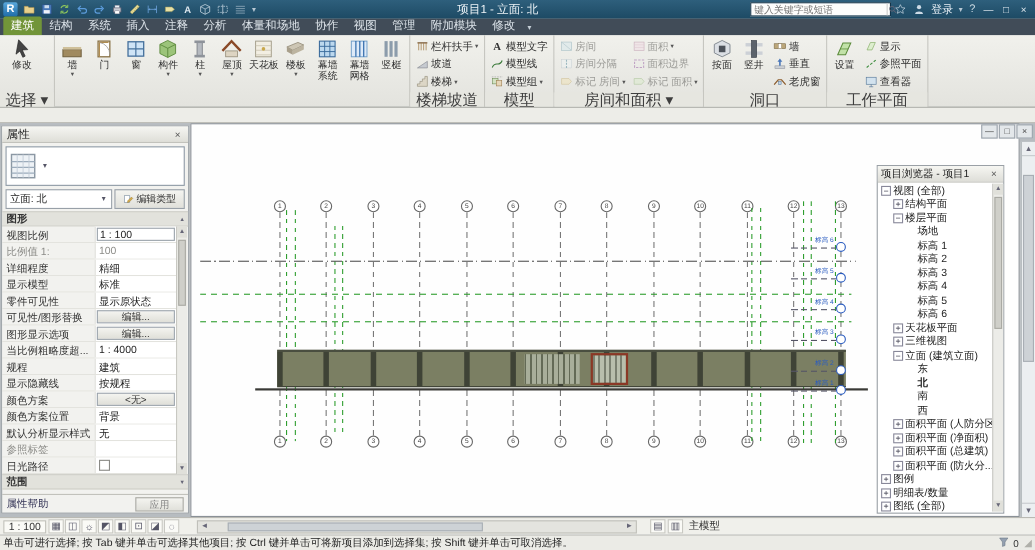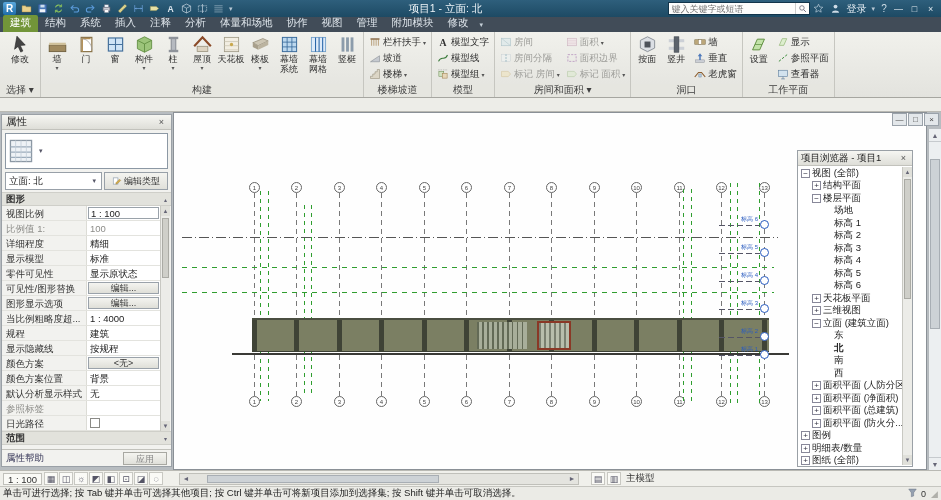--- a/index.html
+++ b/index.html
@@ -8,41 +8,41 @@
 
   
   .titlebar{position:absolute;top:0;left:0;right:0;height:17px;background:linear-gradient(#2e5f7c,#1d4a64);display:flex;align-items:center;color:#dfe8ee;padding:0 3px;gap:1px}
   .rlogo{width:13px;height:13px;background:linear-gradient(#5aa8dc,#1e6ca8);color:#fff;font-weight:bold;font-size:10px;display:flex;align-items:center;justify-content:center;border-radius:2px;margin-right:2px;flex:none}
   .qat{display:flex;align-items:center;gap:1px}
   .qicon{width:15px;height:13px;display:inline-flex;align-items:center;justify-content:center}
   .qicon svg{width:11px;height:11px}
   .tbcaret{font-size:7px;color:#b8c8d4;padding:0 2px}
   .spacer{flex:1}
   .tb-title{font-size:10.5px;color:#eef4f8;white-space:nowrap}
-  .searchbox{display:flex;align-items:center;background:#fdfdfc;border:1px solid #12344a;height:13px;width:142px;margin-left:11px}
+  .searchbox{display:flex;align-items:center;background:#fdfdfc;border:1px solid #12344a;height:13px;width:128px;margin-left:11px}
   .searchbox input{border:0;outline:0;flex:1;font-size:9px;height:11px;padding:0 3px;font-family:inherit;color:#333;background:transparent}
   .searchbox .sbtn{width:14px;height:11px;display:flex;align-items:center;justify-content:center;border-left:1px solid #ccc}
   .searchbox .sbtn svg{width:9px;height:9px}
   .tbicon{width:16px;height:13px;display:inline-flex;align-items:center;justify-content:center}
   .tbicon svg{width:11px;height:11px}
   .tb-login{font-size:10px;color:#e6eef4;padding:0 2px;white-space:nowrap}
   .helpq{font-size:10px;color:#cfdde6;width:12px;text-align:center}
   .winbtn{width:15px;height:13px;display:inline-flex;align-items:center;justify-content:center;font-size:9px;color:#dfe8ee}
 
   
   .tabrow{position:absolute;top:17px;left:0;right:0;height:15px;background:#414c58;display:flex;align-items:flex-end;padding-left:3px}
   .tab{padding:1px 7px 2px;font-size:10.5px;color:#dde4ea;white-space:nowrap}
   .tab.active{background:#729539;color:#fff;border-radius:2px 2px 0 0}
   .tabcaret{color:#c6d0d8;font-size:7px;padding:0 4px 3px}
 
   
   .ribbon{position:absolute;top:32px;left:0;right:0;height:66px;background:linear-gradient(#f1f1ec,#e3e3de);border-bottom:1px solid #a6a6a0;display:flex}
   .panel{display:flex;flex-direction:column;border-right:1px solid #c6c6c0;flex:none}
   .tools{height:52px;display:flex;align-items:stretch;padding:1px 2px;gap:1px}
-  .plabel{height:13px;font-size:10px;color:#3e3e3e;text-align:center;line-height:12px;padding:0 5px;white-space:nowrap;background:#e6e6e0}
+  .plabel{height:13px;font-size:14px;color:#3e3e3e;text-align:center;line-height:12px;padding:0 5px;white-space:nowrap;background:#e6e6e0}
   .tool-large{width:28px;display:flex;flex-direction:column;align-items:center;padding-top:2px;border-radius:2px}
   .tool-large.wide{width:36px}
   .ticon{width:19px;height:19px;flex:none}
   .ticon svg{width:100%;height:100%}
   .tlabel{font-size:9px;line-height:9.5px;text-align:center;color:#303030;white-space:pre-line;margin-top:1px}
   .tarrow{font-size:6px;color:#555;line-height:6px}
   .small-stack{display:flex;flex-flow:column wrap;height:50px;justify-content:center;align-content:flex-start}
   .tool-small{display:flex;align-items:center;gap:2px;font-size:9.5px;color:#303030;height:16px;padding:0 3px;white-space:nowrap}
   .sicon{width:12px;height:12px;flex:none}
   .sicon svg{width:100%;height:100%}
@@ -377,21 +377,20 @@
           </div>
           <div class="tool-large">
             <span class="ticon"><svg viewBox="0 0 16 16" width="100%" height="100%">
                 <rect x="3" y="2" width="2.4" height="12" fill="#8c9cab"></rect>
                 <rect x="6.8" y="2" width="2.4" height="12" fill="#8c9cab"></rect>
                 <rect x="10.6" y="2" width="2.4" height="12" fill="#8c9cab"></rect>
               </svg></span>
             <div class="tlabel">竖梃</div>
           </div>
         </div>
-        <div class="plabel">构建</div>
       </div>
       <div class="panel">
         <div class="tools">
           <div class="small-stack">
             <div class="tool-small">
               <span class="sicon"><svg viewBox="0 0 16 16" width="100%" height="100%">
                   <path d="M2 4h12" stroke="#7a5834" stroke-width="1.7"></path>
                   <path d="M3.5 4v9M6.5 4v9M9.5 4v9M12.5 4v9" stroke="#a07c48" stroke-width=".9"></path>
                 </svg></span>
               <span>栏杆扶手</span>

